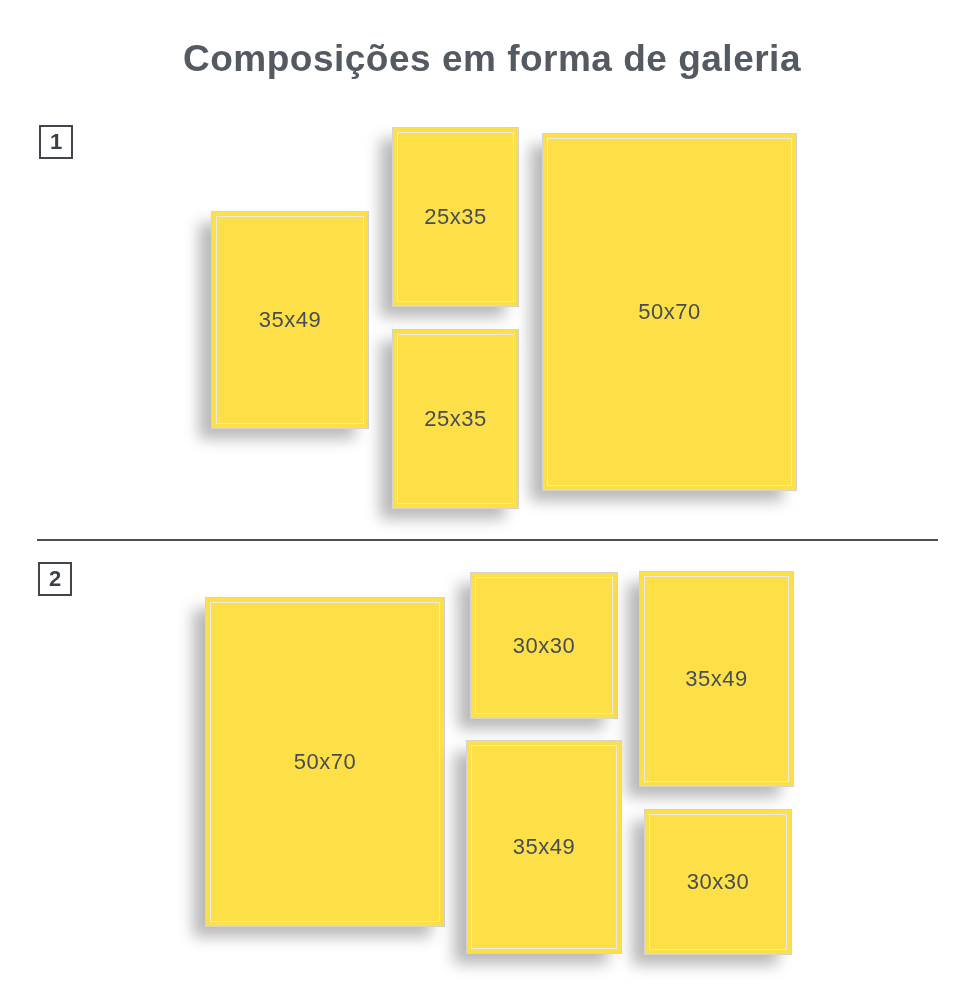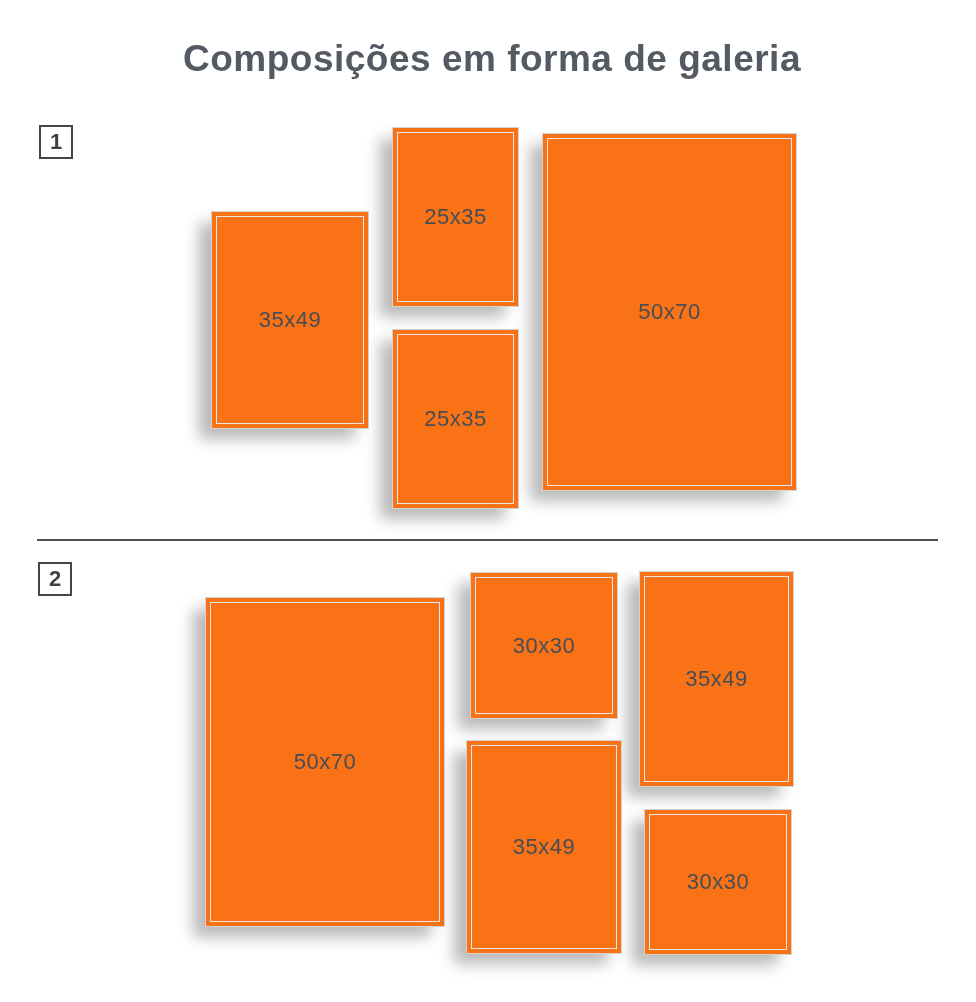--- a/index.html
+++ b/index.html
@@ -37,21 +37,21 @@
   .badge-1 { left: 39px; top: 125px; }
   .badge-2 { left: 38px; top: 562px; }
   .divider {
     position: absolute;
     left: 37px; top: 539px;
     width: 901px; height: 0;
     border-top: 2px solid #4f4f4f;
   }
   .frame {
     position: absolute;
-    background: #f97316;
+    background: #fde047;
     border: 1px solid #d3d3d3;
     box-shadow: -13px 11px 14px -1px rgba(0,0,0,0.28);
     display: flex;
     align-items: center;
     justify-content: center;
   }
   .frame::before {
     content: "";
     position: absolute;
     inset: 4px;

